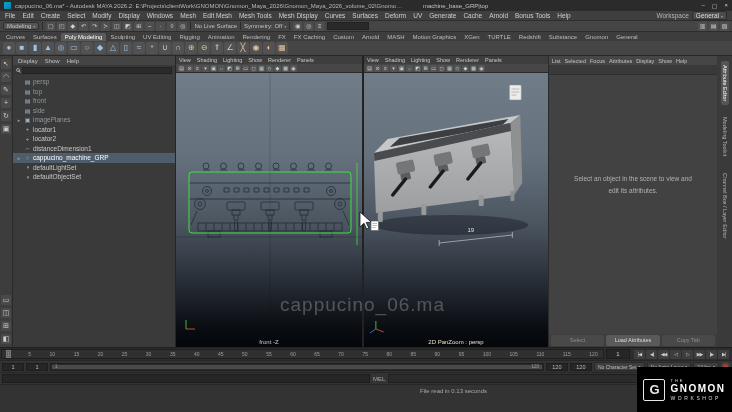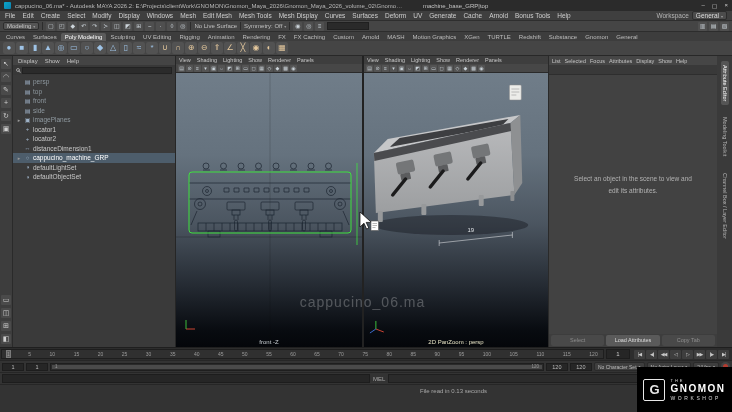--- a/index.html
+++ b/index.html
@@ -107,21 +107,21 @@
   .autokey-dot { width:5px; height:5px; border-radius:50%; background:#b23b30; }
 
   
   .cmd-row { height:12px; background:#333; border-top:1px solid #262626; display:flex; align-items:center; gap:3px; padding:0 2px; }
   .cmd-input { width:368px; height:9px; background:#262626; border:1px solid #1d1d1d; color:#ccc; font-size:6px; }
   .mel-label { font-size:6px; color:#a5a5a5; }
   .cmd-output { flex:1; height:9px; background:#2b2b2b; border:1px solid #1f1f1f; margin-right:90px; }
   .help-row { height:28px; background:#333; border-top:1px solid #262626; font-size:6px; color:#a8a8a8; padding:3px 0 0 420px; }
 
   
-  .watermark { position:absolute; left:177px; top:294px; width:371px; text-align:center; font-size:14px; color:rgba(255,255,255,0.25); letter-spacing:1px; z-index:40; pointer-events:none; }
+  .watermark { position:absolute; left:177px; top:294px; width:371px; text-align:center; font-size:19px; color:rgba(255,255,255,0.25); letter-spacing:1px; z-index:40; pointer-events:none; }
   .cursor-overlay { position:absolute; left:357px; top:211px; width:24px; height:24px; z-index:60; }
   .logo { position:absolute; right:0; bottom:0; width:95px; height:45px; background:#000; display:flex; align-items:center; justify-content:center; gap:5px; z-index:80; }
   .logo-mark { width:22px; height:22px; border:1.5px solid #e8e8e8; border-radius:2px; color:#e8e8e8; font-size:13px; font-weight:bold; display:flex; align-items:center; justify-content:center; }
   .logo-text { display:flex; flex-direction:column; align-items:flex-start; line-height:1.25; }
   .logo-the { font-size:4px; letter-spacing:2px; color:#ddd; }
   .logo-gnomon { font-size:10px; font-weight:bold; letter-spacing:1.5px; color:#fff; }
   .logo-workshop { font-size:5px; letter-spacing:2.6px; color:#ddd; }
 </style>
 </head>
 <body>

